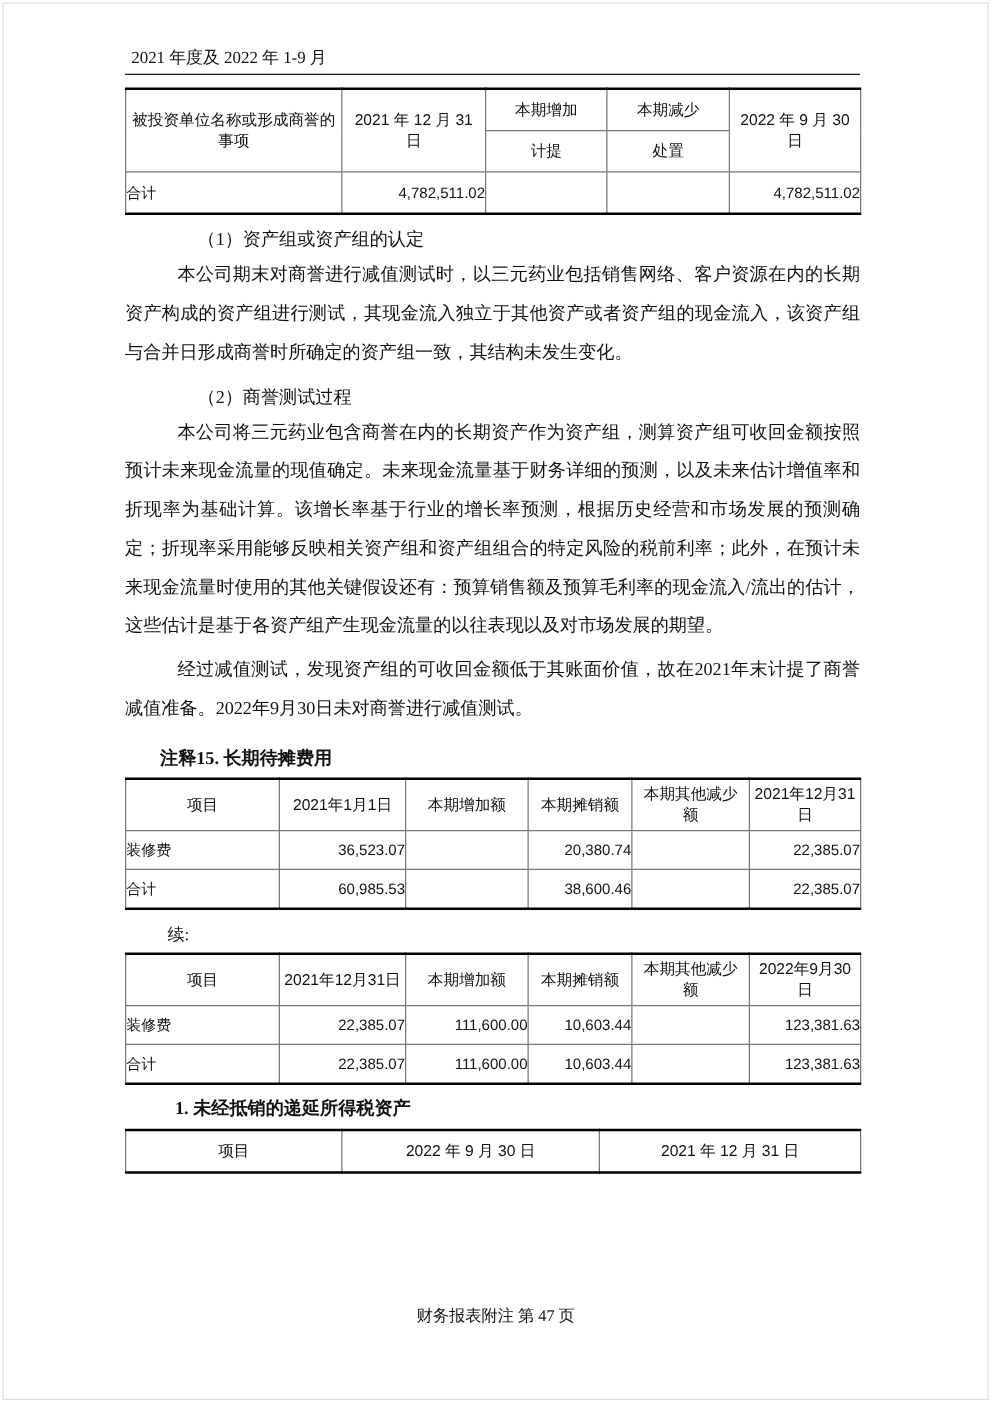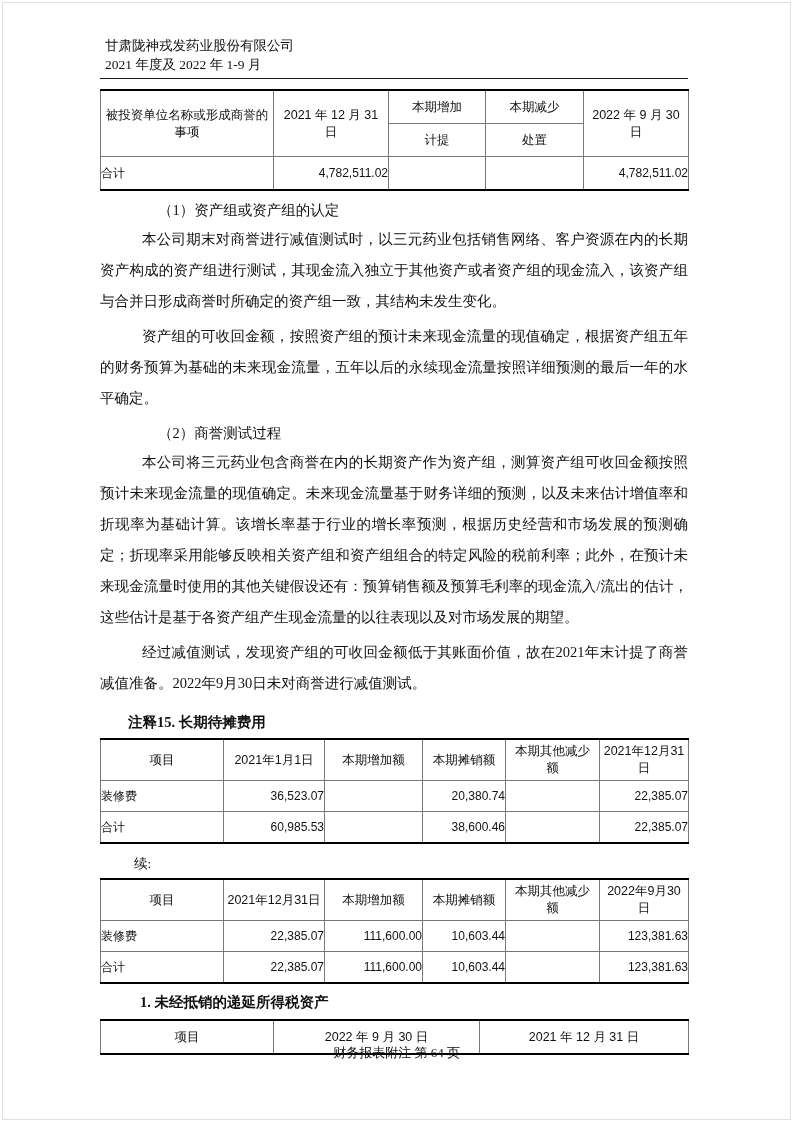--- a/index.html
+++ b/index.html
@@ -39,21 +39,20 @@
   .mt10 { margin-top:10px; }
 
   .footer { position:absolute; left:0; right:0; bottom:60px; text-align:center; font-size:13px; color:#111; }
 </style>
 </head>
 <body>
 
 <div class="page">
 
   <div class="doc-header">
-    <div>甘肃陇神戎发药业股份有限公司</div>
     <div>2021 年度及 2022 年 1-9 月</div>
   </div>
 
   <table class="fin t1 mt10">
     <colgroup>
         <col style="width:173px">
         <col style="width:115px">
         <col style="width:97px">
         <col style="width:98px">
         <col style="width:105px">
@@ -77,21 +76,20 @@
         <td class="r">4,782,511.02</td>
         <td class="r"></td>
         <td class="r"></td>
         <td class="r">4,782,511.02</td>
       </tr>
     </tbody>
   </table>
 
   <p class="sec-head">（1）资产组或资产组的认定</p>
   <p class="para">本公司期末对商誉进行减值测试时，以三元药业包括销售网络、客户资源在内的长期资产构成的资产组进行测试，其现金流入独立于其他资产或者资产组的现金流入，该资产组与合并日形成商誉时所确定的资产组一致，其结构未发生变化。</p>
-  <p class="para">资产组的可收回金额，按照资产组的预计未来现金流量的现值确定，根据资产组五年的财务预算为基础的未来现金流量，五年以后的永续现金流量按照详细预测的最后一年的水平确定。</p>
   <p class="sec-head">（2）商誉测试过程</p>
   <p class="para">本公司将三元药业包含商誉在内的长期资产作为资产组，测算资产组可收回金额按照预计未来现金流量的现值确定。未来现金流量基于财务详细的预测，以及未来估计增值率和折现率为基础计算。该增长率基于行业的增长率预测，根据历史经营和市场发展的预测确定；折现率采用能够反映相关资产组和资产组组合的特定风险的税前利率；此外，在预计未来现金流量时使用的其他关键假设还有：预算销售额及预算毛利率的现金流入/流出的估计，这些估计是基于各资产组产生现金流量的以往表现以及对市场发展的期望。</p>
   <p class="para">经过减值测试，发现资产组的可收回金额低于其账面价值，故在2021年末计提了商誉减值准备。2022年9月30日未对商誉进行减值测试。</p>
 
   <h3 class="note-title">注释15. 长期待摊费用</h3>
 
   <table class="fin t15">
     <colgroup>
         <col style="width:123px">
         <col style="width:101px">
@@ -181,14 +179,14 @@
       </colgroup>
     <thead>
       <tr>
         <th>项目</th>
         <th>2022 年 9 月 30 日</th>
         <th>2021 年 12 月 31 日</th>
       </tr>
     </thead>
   </table>
 
-  <div class="footer">财务报表附注 第 64 页</div>
+  <div class="footer">财务报表附注 第 47 页</div>
 </div>
 
 </body></html>

